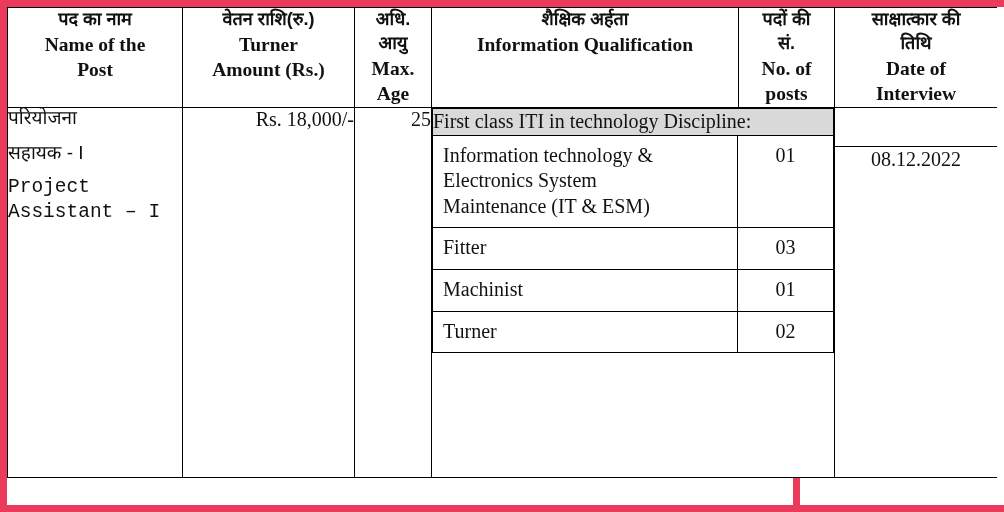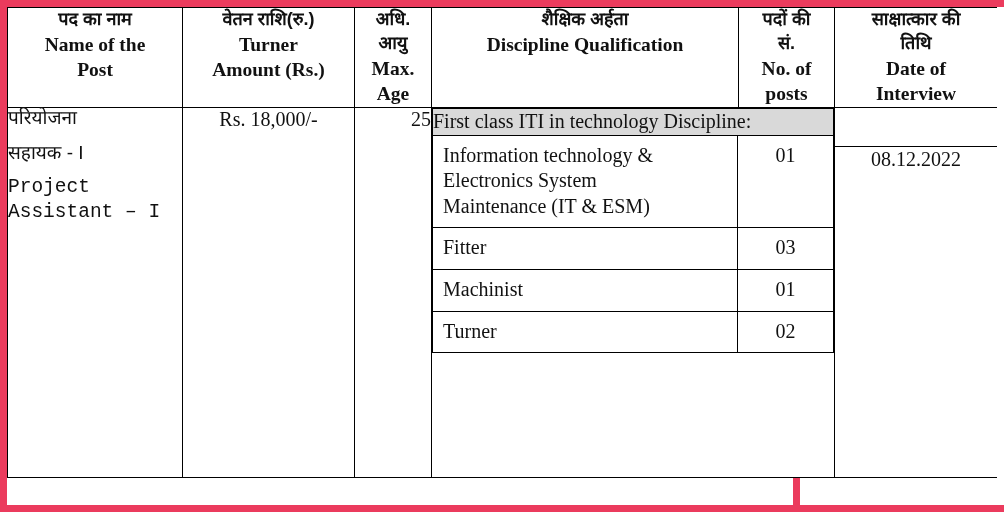--- a/index.html
+++ b/index.html
@@ -79,21 +79,21 @@
     font-family: "Liberation Sans", sans-serif;
     font-size: 19px;
     margin-bottom: 16px;
   }
   .post-en-line {
     font-family: Liberation Mono, monospace;
     font-size: 19.5px;
     margin-bottom: 6px;
   }
   td.stipend-cell {
-    text-align: center;
+    text-align: right;
     padding-top: 12px;
     font-size: 20px;
   }
   td.age-cell {
     text-align: right;
     padding-top: 12px;
     font-size: 20px;
     margin-top: 44px;
   }
   td.nested-host {
@@ -165,21 +165,21 @@
             <div class="en">Amount (Rs.)</div>
           </td>
           <td>
             <div class="hi">अधि.</div>
             <div class="hi">आयु</div>
             <div class="en">Max.</div>
             <div class="en">Age</div>
           </td>
           <td>
             <div class="hi">शैक्षिक अर्हता</div>
-            <div class="en">Discipline Qualification</div>
+            <div class="en">Information Qualification</div>
           </td>
           <td>
             <div class="hi">पदों की</div>
             <div class="hi">सं.</div>
             <div class="en">No. of</div>
             <div class="en">posts</div>
           </td>
           <td>
             <div class="hi">साक्षात्कार की</div>
             <div class="hi">तिथि</div>

